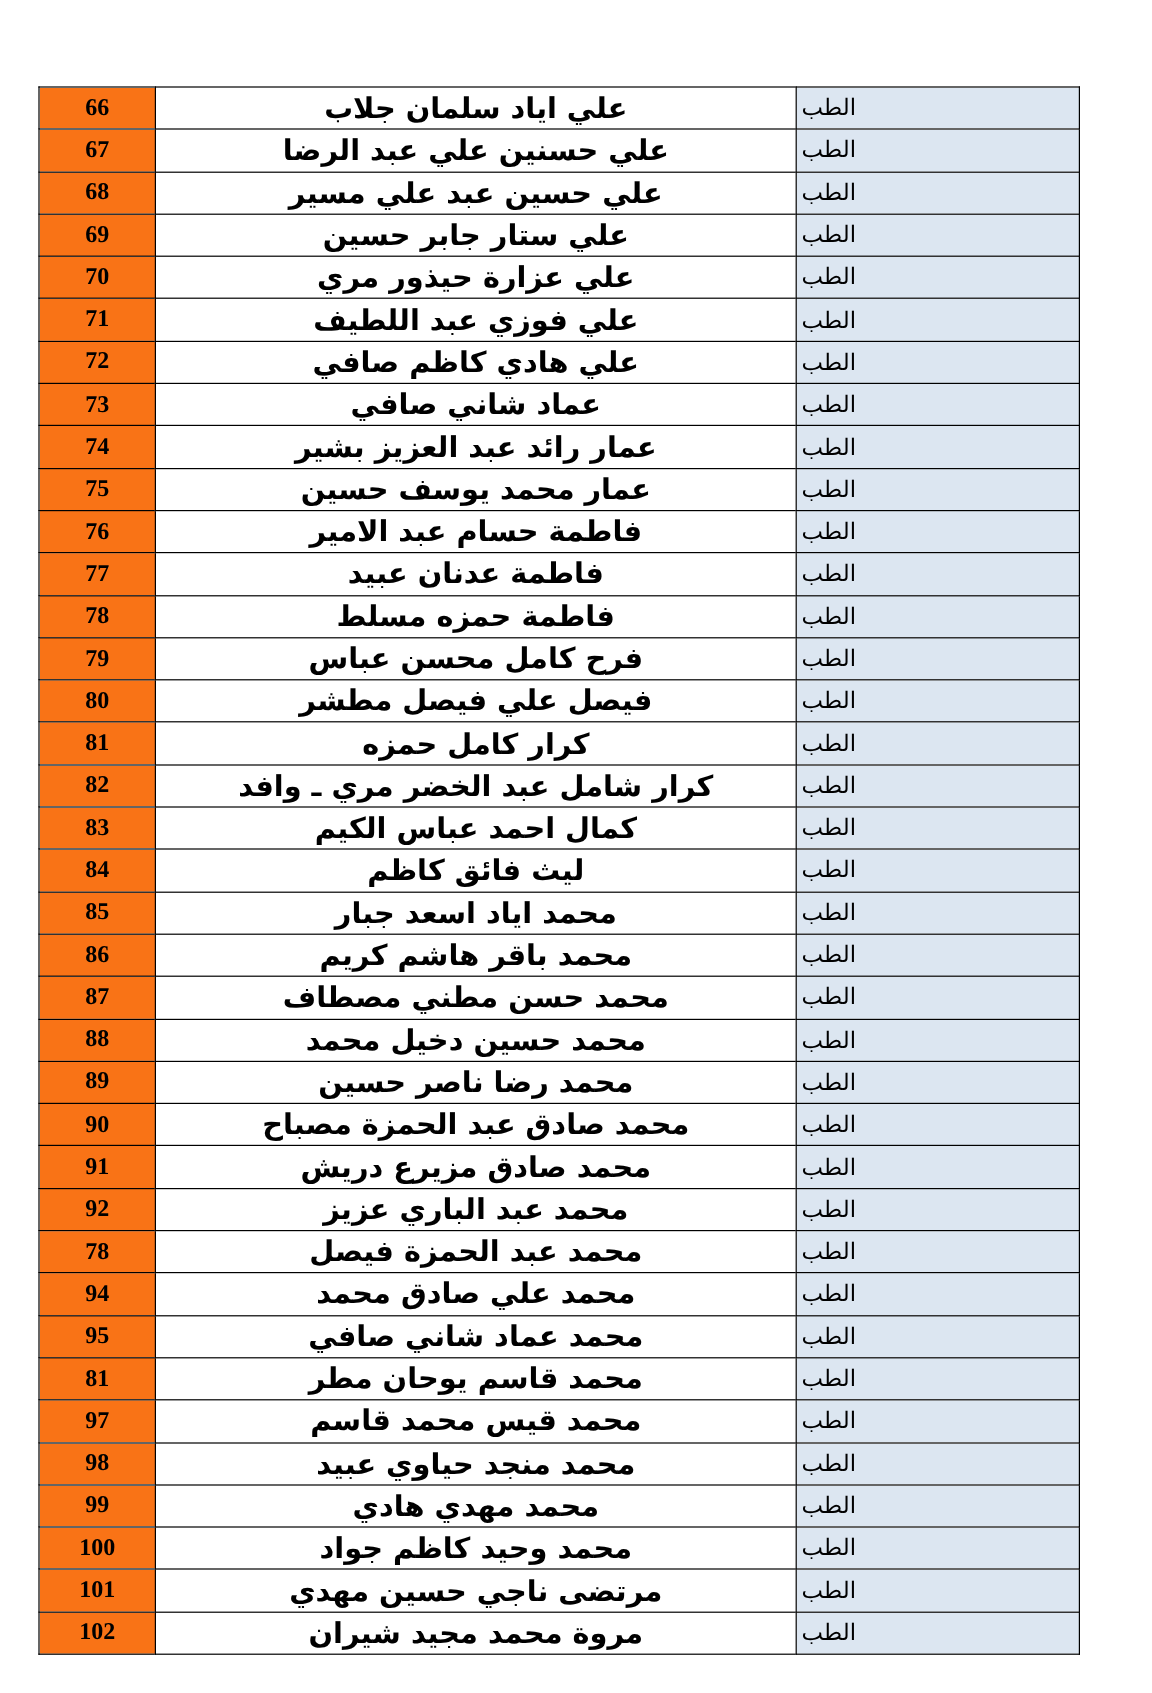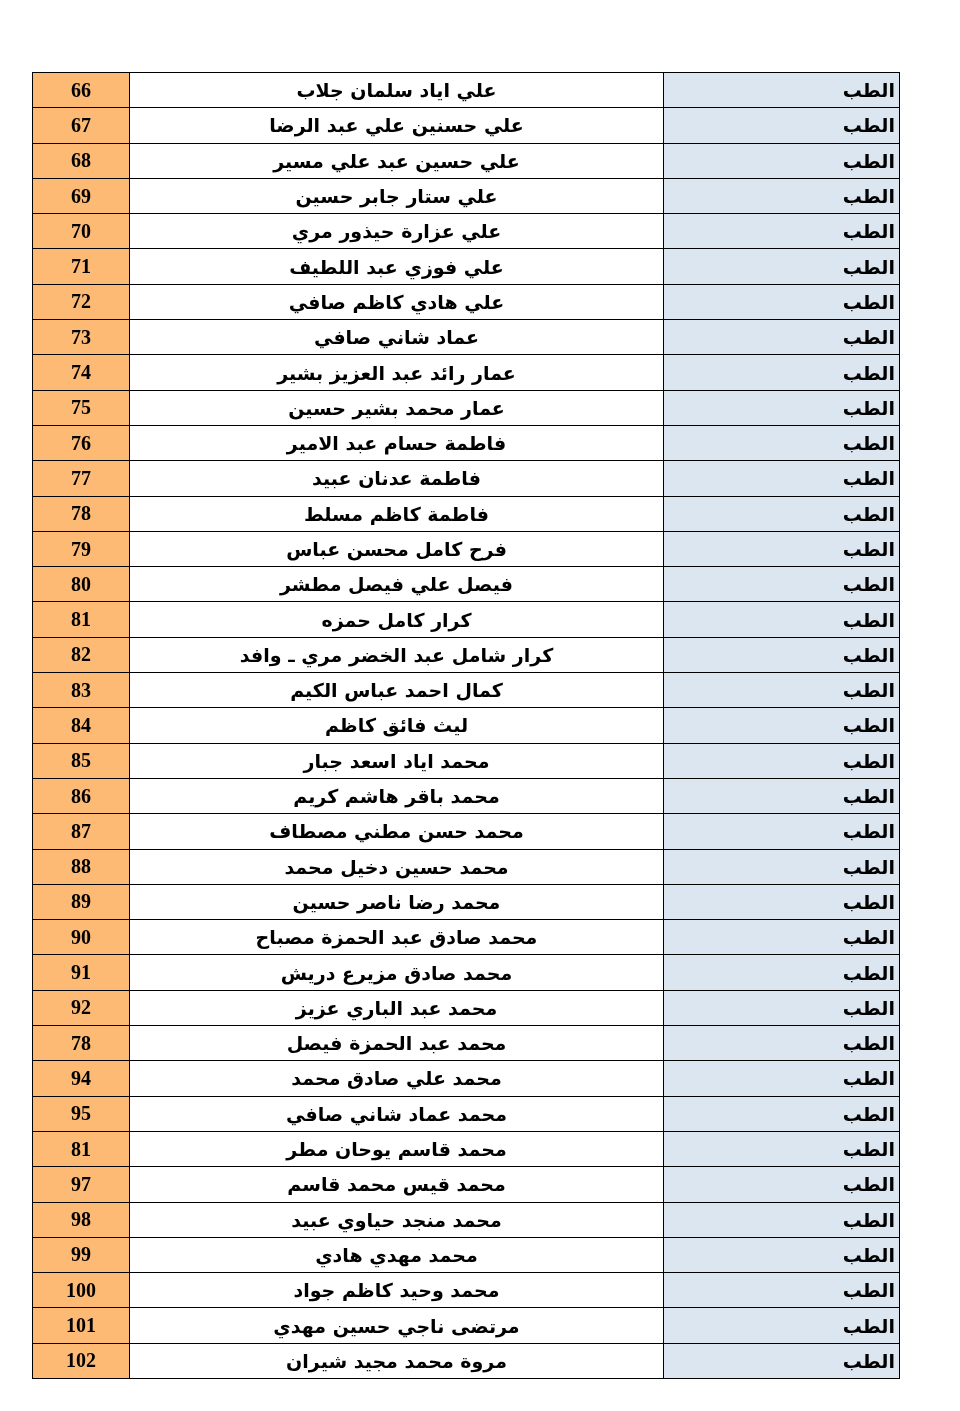--- a/index.html
+++ b/index.html
@@ -33,35 +33,35 @@
     vertical-align: middle;
     overflow: hidden;
     white-space: nowrap;
   }
   td.col-num {
     width: 88px;
     text-align: center;
     font-weight: bold;
     font-size: 20px;
     font-family: "Liberation Serif", "DejaVu Serif", serif;
-    background: #fdba74;
+    background: #f97316;
   }
   td.col-name {
     width: 525px;
     text-align: center;
-    font-size: 19px;
+    font-size: 24px;
     font-weight: bold;
     background: #ffffff;
     font-family: "DejaVu Sans", "Liberation Sans", sans-serif;
   }
   td.col-dept {
     width: 227px;
-    text-align: right;
+    text-align: left;
     font-size: 19px;
-    font-weight: bold;
+    font-weight: normal;
     background: #dce6f1;
     font-family: "DejaVu Sans", "Liberation Sans", sans-serif;
   }
 </style>
 </head>
 <body>
 
 <div class="page">
   <table class="roster">
     <tbody>
@@ -105,36 +105,36 @@
           <td class="col-name">عماد شاني صافي</td>
           <td class="col-num">73</td>
         </tr>
         <tr>
           <td class="col-dept">الطب</td>
           <td class="col-name">عمار رائد عبد العزيز بشير</td>
           <td class="col-num">74</td>
         </tr>
         <tr>
           <td class="col-dept">الطب</td>
-          <td class="col-name">عمار محمد بشير حسين</td>
+          <td class="col-name">عمار محمد يوسف حسين</td>
           <td class="col-num">75</td>
         </tr>
         <tr>
           <td class="col-dept">الطب</td>
           <td class="col-name">فاطمة حسام عبد الامير</td>
           <td class="col-num">76</td>
         </tr>
         <tr>
           <td class="col-dept">الطب</td>
           <td class="col-name">فاطمة عدنان عبيد</td>
           <td class="col-num">77</td>
         </tr>
         <tr>
           <td class="col-dept">الطب</td>
-          <td class="col-name">فاطمة كاظم مسلط</td>
+          <td class="col-name">فاطمة حمزه مسلط</td>
           <td class="col-num">78</td>
         </tr>
         <tr>
           <td class="col-dept">الطب</td>
           <td class="col-name">فرح كامل محسن عباس</td>
           <td class="col-num">79</td>
         </tr>
         <tr>
           <td class="col-dept">الطب</td>
           <td class="col-name">فيصل علي فيصل مطشر</td>

